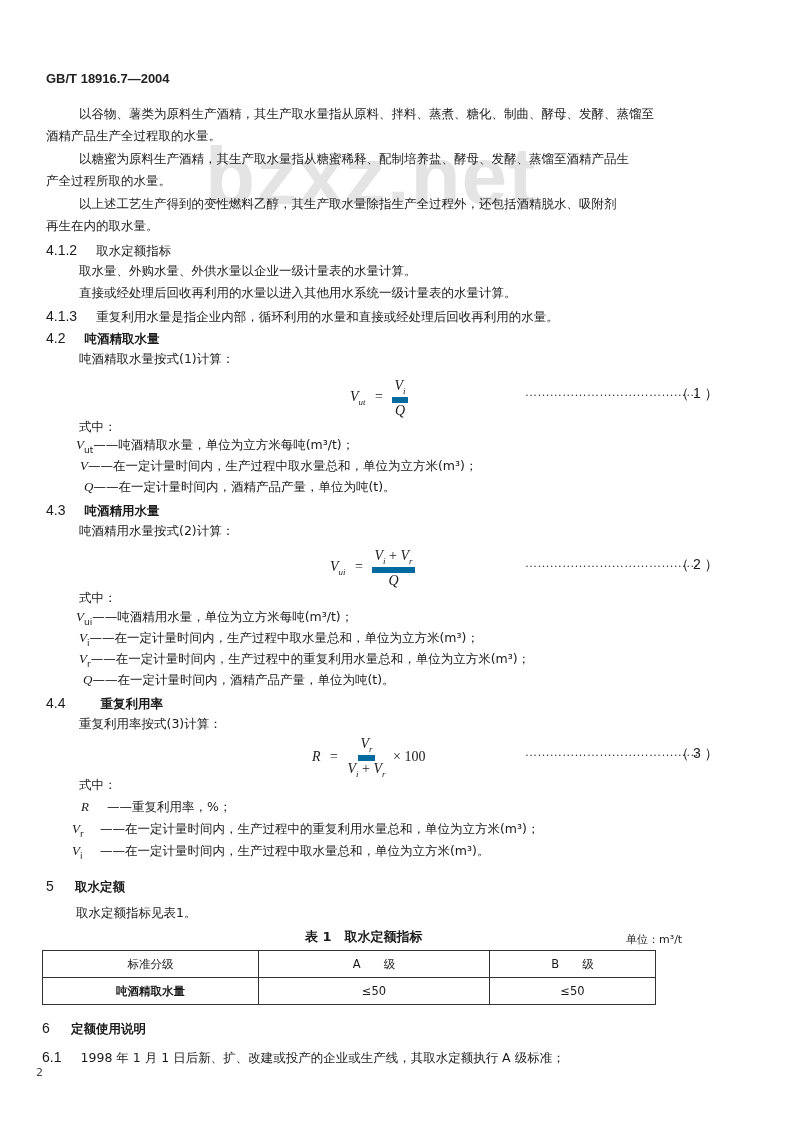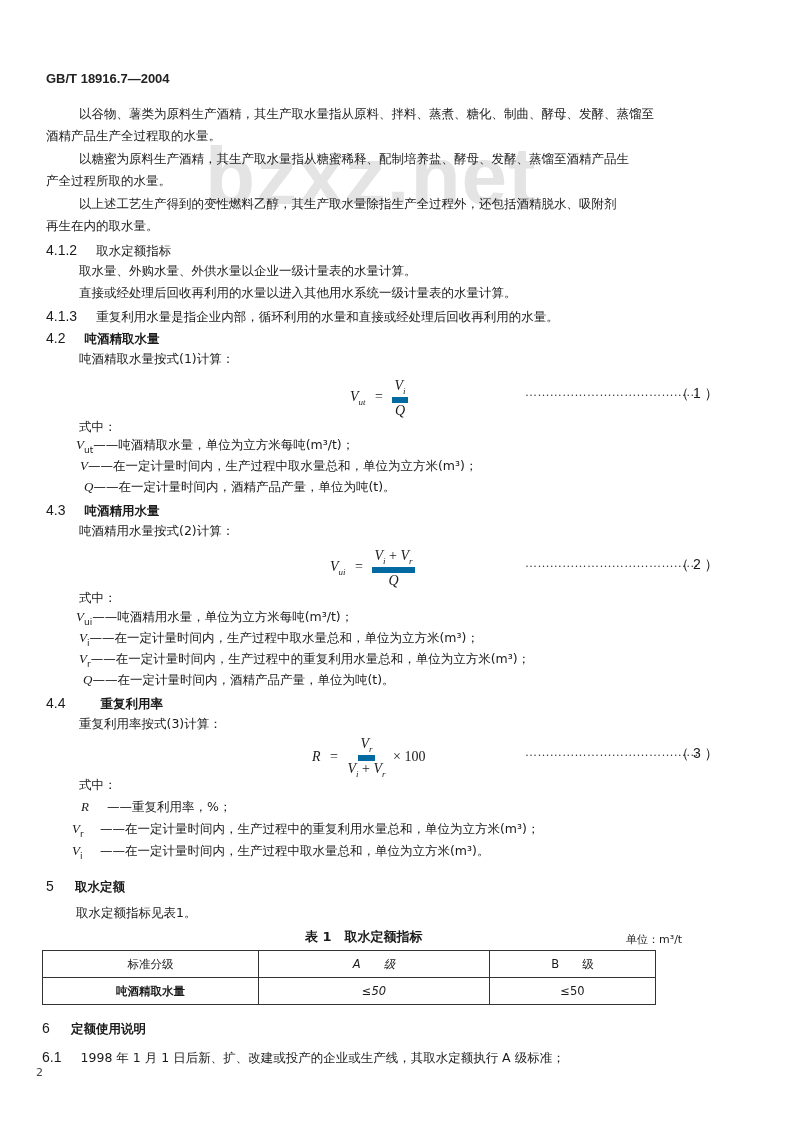--- a/index.html
+++ b/index.html
@@ -20,21 +20,21 @@
     .h { font-size: 12.5px; font-weight: bold; }
     .num { font-family: "Liberation Sans", sans-serif; font-size: 14px; }
     .formula { font-family: "Liberation Serif", serif; font-style: italic; font-size: 14px; }
     .dots { font-family: "Liberation Serif", serif; font-size: 12px; letter-spacing: 0.4px; color: #333; }
     .frac { display: inline-flex; flex-direction: column; align-items: center; vertical-align: middle; line-height: 1.1; }
     .frac .top { border-bottom: 6px solid #0369a1; padding: 0 2px; }
     sub { font-size: 9px; }
     table.quota { position: absolute; left: 42px; top: 950px; width: 614px; border-collapse: collapse; }
     table.quota td { border: 1.5px solid #333; height: 24px; text-align: center; font-size: 11.5px; }
     table.quota td.c1 { width: 213px; }
-    table.quota td.c2 { width: 228px; font-style: italic; }
+    table.quota td.c2 { width: 228px; }
     .table-title { left: 305px; top: 928px; font-size: 13px; font-weight: bold; }
     .unit { left: 626px; top: 932px; font-size: 11px; }
     .pageno { left: 36px; top: 1066px; font-size: 11px; color: #444; }
   </style>
 </head>
 <body>
 
 <div class="watermark">bzxz.net</div>
 
 <div class="page">

